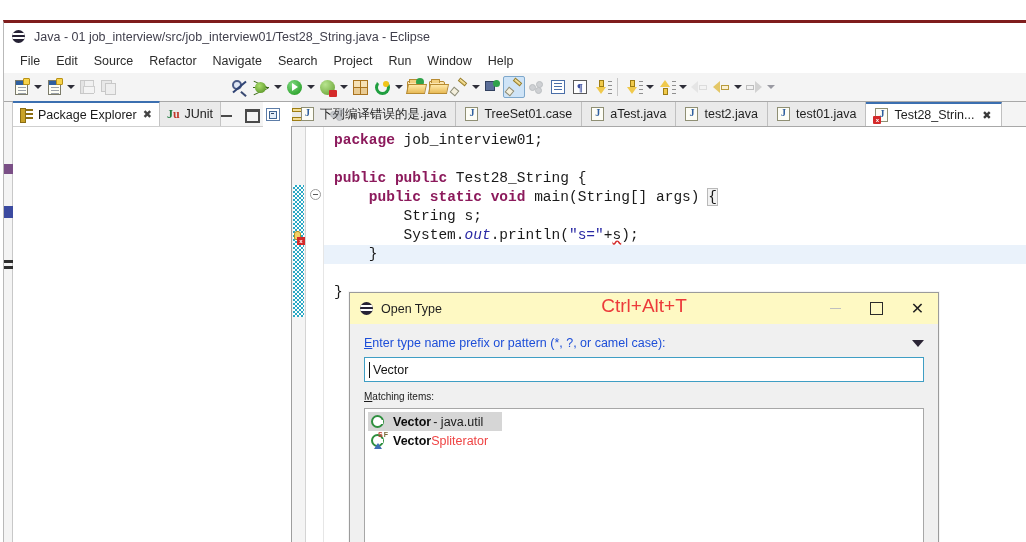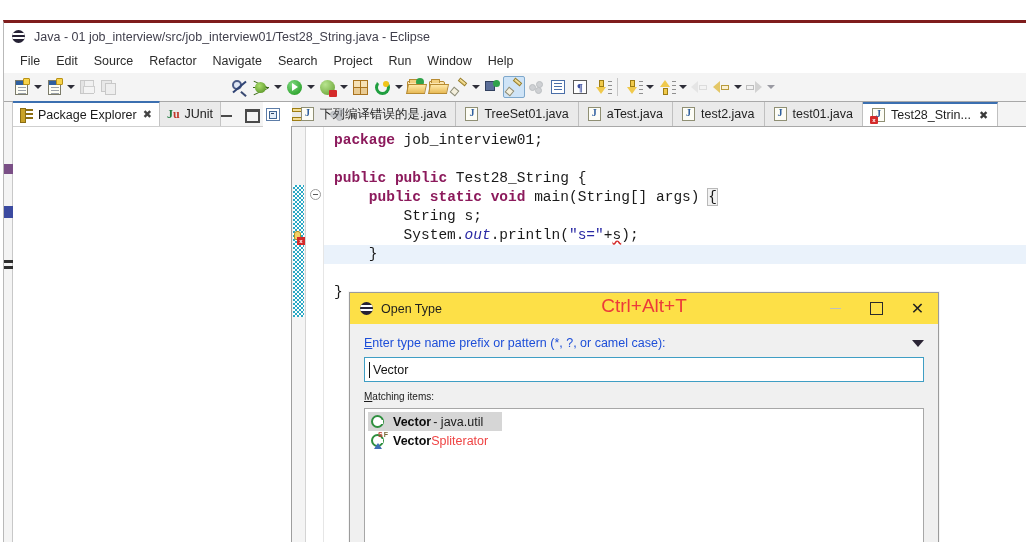--- a/index.html
+++ b/index.html
@@ -798,21 +798,21 @@
     width: 590px; height: 290px;
     background: #f0f0f0;
     border: 1px solid #9b9b9b;
     box-shadow: 0 0 0 1px rgba(0,0,0,0.04);
     display: flex;
     flex-direction: column;
     z-index: 40;
   }
   #dlg-titlebar {
     height: 31px;
-    background: #fde047;
+    background: #fef9c3;
     display: flex;
     align-items: center;
     padding-left: 10px;
     position: relative;
     flex: 0 0 auto;
   }
   #dlg-title-text {
     margin-left: 8px;
     font-size: 12.5px;
     color: #1f1f1f;
@@ -1222,21 +1222,21 @@
     </div>
 
     <div id="editor-area">
       <div id="editor-tabs">
         <div class="etab">
           <span class="ic-java"></span>
           <span>下列编译错误的是.java</span>
         </div>
         <div class="etab">
           <span class="ic-java"></span>
-          <span>TreeSet01.java</span>
+          <span>TreeSet01.case</span>
         </div>
         <div class="etab">
           <span class="ic-java"></span>
           <span>aTest.java</span>
         </div>
         <div class="etab">
           <span class="ic-java"></span>
           <span>test2.java</span>
         </div>
         <div class="etab">

